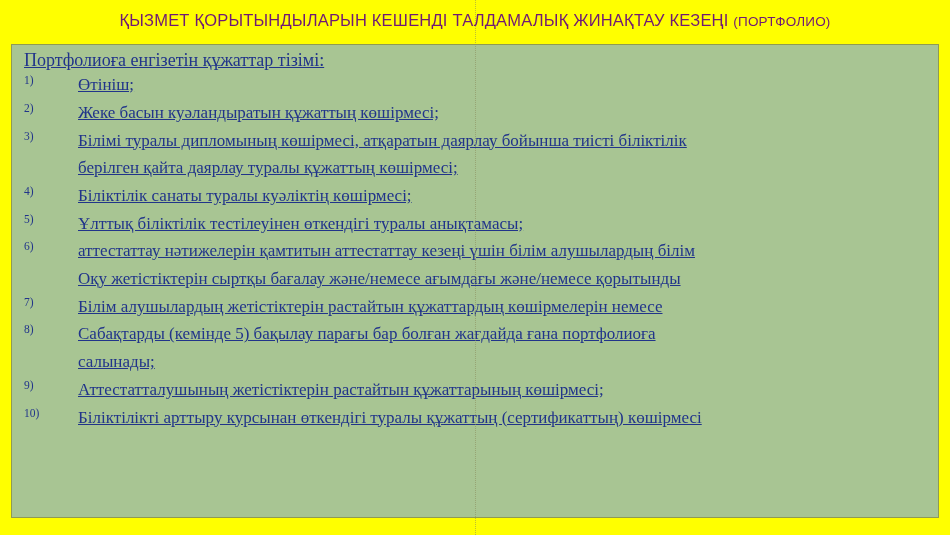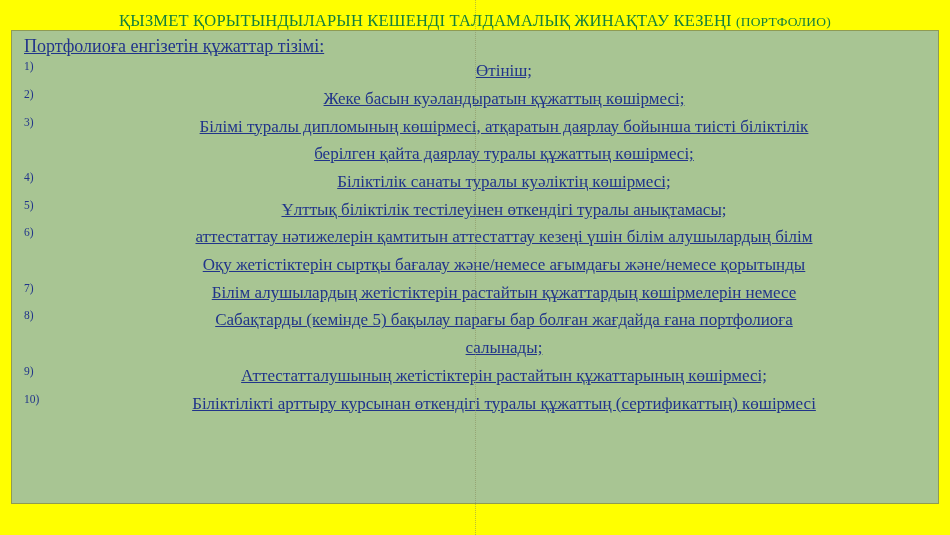--- a/index.html
+++ b/index.html
@@ -40,35 +40,35 @@
     left: 0;
     top: 0;
     width: 950px;
     height: 41px;
     display: flex;
     align-items: center;
     justify-content: center;
     z-index: 6;
   }
   .title-text {
-    font-family: Liberation Serif, serif;
+    font-family: Liberation Sans, sans-serif;
     font-size: 16.5px;
     letter-spacing: .2px;
-    color: #15803d;
+    color: #701a75;
     white-space: nowrap;
     text-align: center;
   }
   .title-text .paren {
     font-size: 13.5px;
   }
 
   .content-box {
     position: absolute;
     left: 11px;
-    top: 30px;
+    top: 44px;
     width: 928px;
     height: 474px;
     background: #a8c593;
     border: 1.5px solid #8f9b52;
     box-sizing: border-box;
     padding: 5px 6px 4px 6px;
     z-index: 4;
   }
 
   .intro {
@@ -98,21 +98,20 @@
     line-height: 1.58;
     padding-left: 6px;
     box-sizing: border-box;
   }
   .li-body {
     flex: 1 1 auto;
     color: #21348a;
     font-size: 17px;
     line-height: 1.63;
     padding-right: 2px;
-    text-align: center;
   }
   .li-body .ln {
     display: block;
     white-space: nowrap;
   }
   .li-body .ln.indent {
     padding-left: 18px;
   }
   .sp {
     text-decoration: underline;

